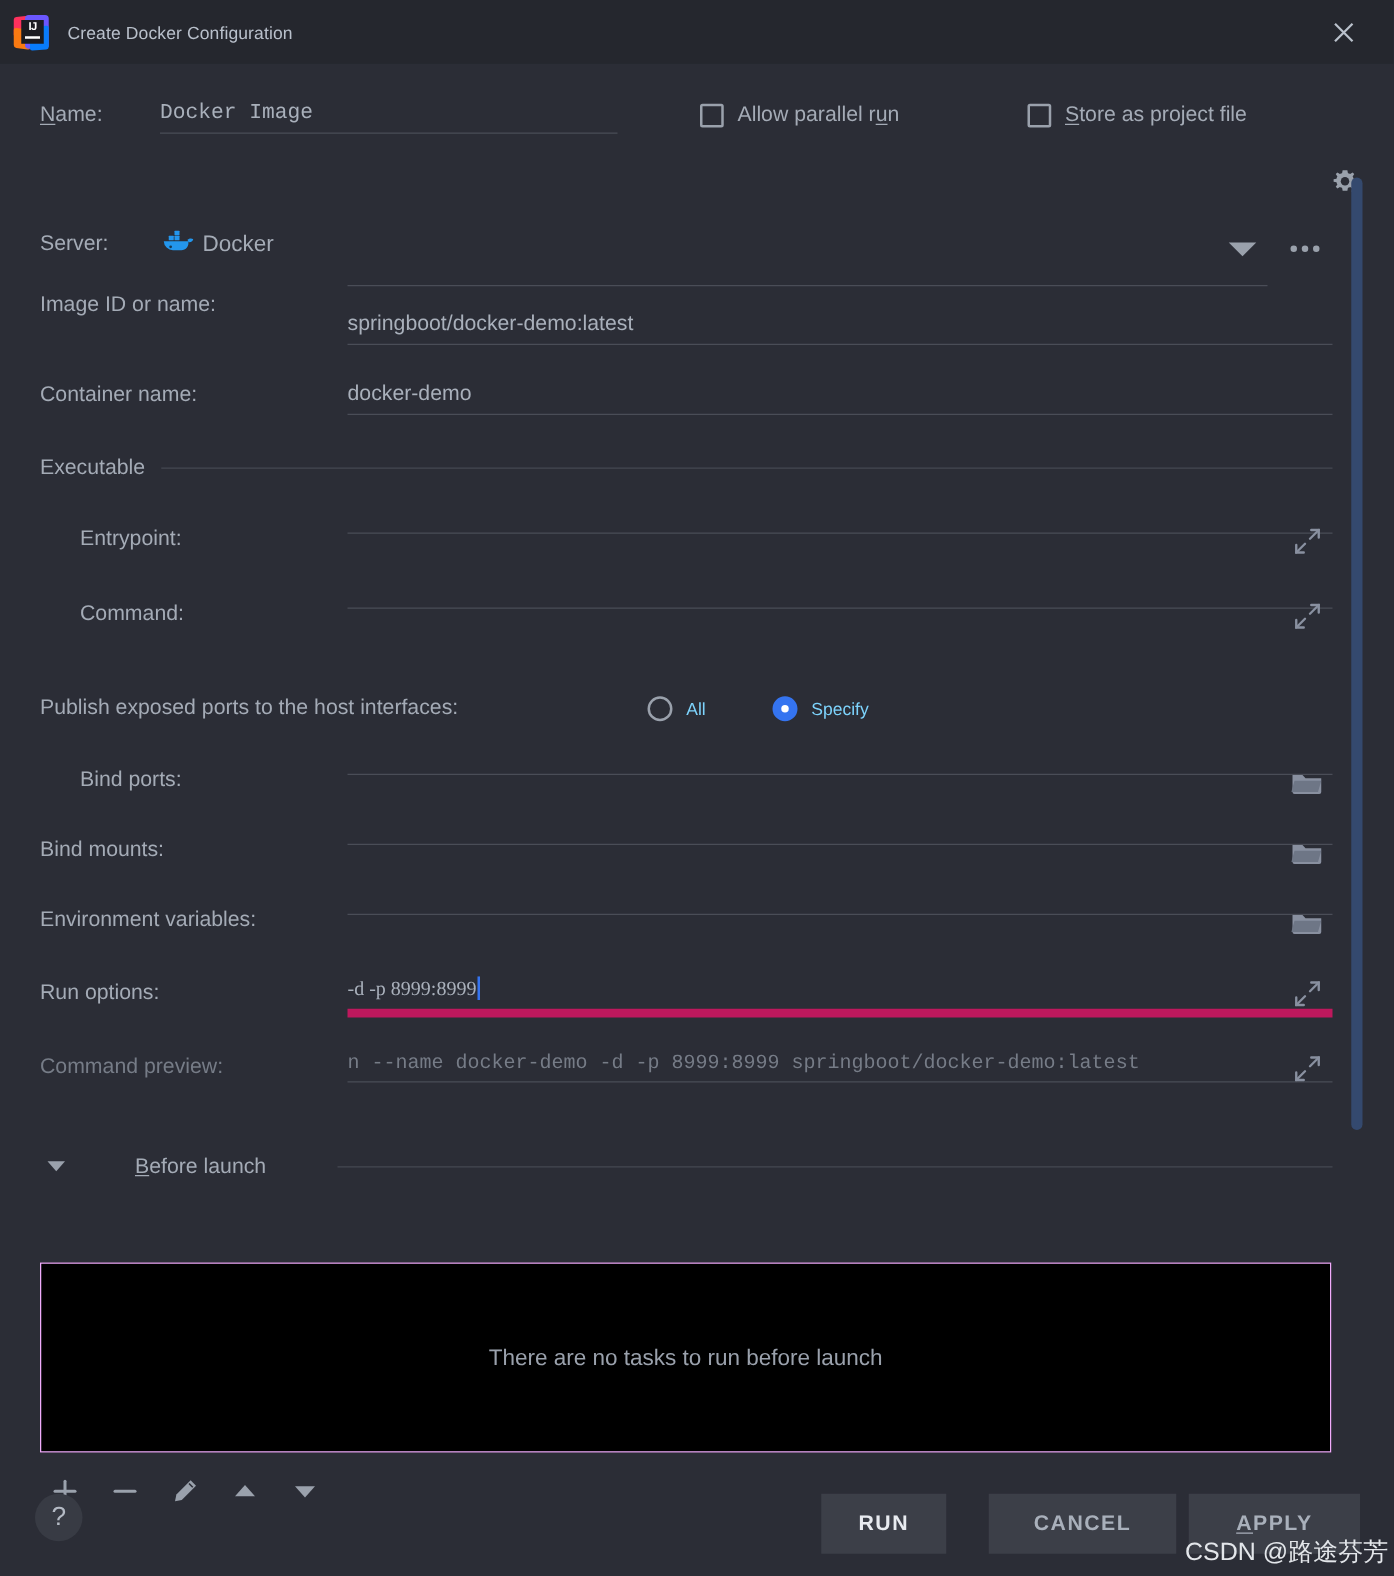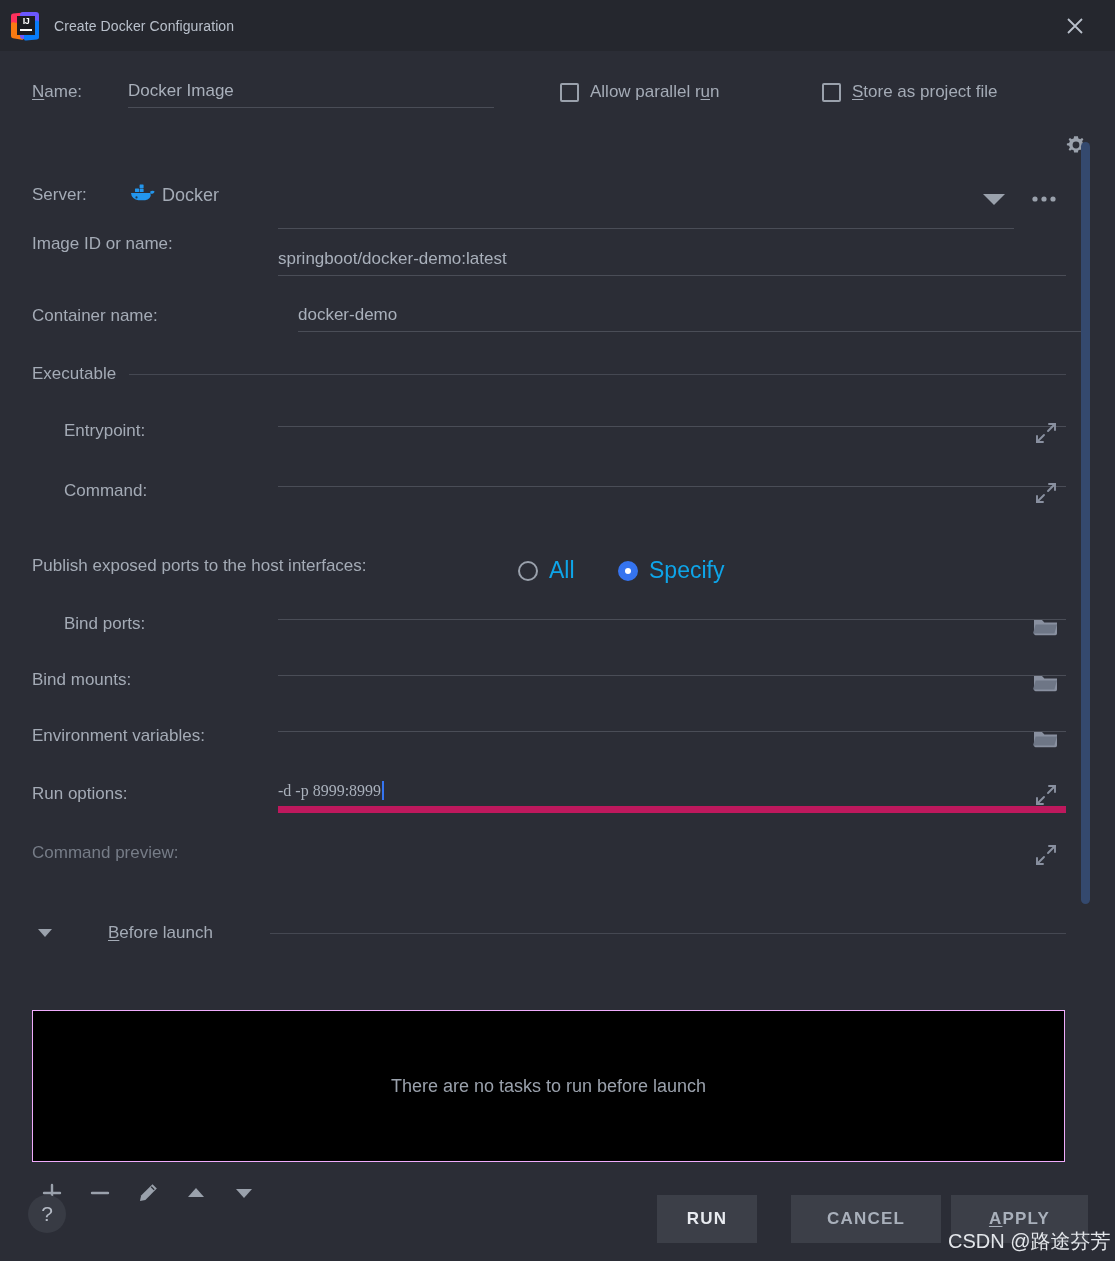--- a/index.html
+++ b/index.html
@@ -176,22 +176,22 @@
   .rb-circle.on::after {
     content: "";
     position: absolute;
     left: 5px; top: 5px;
     width: 6px; height: 6px;
     border-radius: 50%;
     background: #ffffff;
   }
   .rb-label {
     margin-left: 11px;
-    font-size: 23px;
-    color: #0ea5e9;
+    font-size: 14px;
+    color: #7dd3fc;
     white-space: nowrap;
   }
 
   
   .sec {
     position: absolute;
     display: flex;
     align-items: center;
     width: 100%;
   }
@@ -339,21 +339,21 @@
     <div class="close-btn">
       <svg width="32" height="32" viewBox="0 0 32 32">
         <path d="M9 9 L23 23 M23 9 L9 23" stroke="#b9c0cb" stroke-width="1.8" fill="none"></path>
       </svg>
     </div>
   </div>
 
   <div class="dialog-body">
 
     <div class="row lbl" style="left:32px; top:31px;"><u>N</u>ame:</div>
-    <div class="fld" style="left:128px; top:30px; width:366px;">Docker Image</div>
+    <div class="fld" style="left:128px; top:30px; width:366px;font-family:Liberation Mono, monospace;">Docker Image</div>
 
     <div class="cb-wrap" style="left:560px; top:31px;">
       <div class="cb-box"></div>
       <div class="cb-label">Allow parallel r<u>u</u>n</div>
     </div>
     <div class="cb-wrap" style="left:822px; top:31px;">
       <div class="cb-box"></div>
       <div class="cb-label"><u>S</u>tore as project file</div>
     </div>
     <div class="icon-btn" style="left:1062px; top:80px; width:28px; height:28px;">
@@ -389,21 +389,21 @@
         <circle cx="5" cy="4" r="2.6" fill="#9aa1ac"></circle>
         <circle cx="14" cy="4" r="2.6" fill="#9aa1ac"></circle>
         <circle cx="23" cy="4" r="2.6" fill="#9aa1ac"></circle>
       </svg>
     </div>
 
     <div class="row lbl" style="left:32px; top:183px;">Image ID or name:</div>
     <div class="fld" style="left:278px; top:198px; width:788px;">springboot/docker-demo:latest</div>
 
     <div class="row lbl" style="left:32px; top:255px;">Container name:</div>
-    <div class="fld" style="left:278px; top:254px; width:788px;margin-left:20px;">docker-demo</div>
+    <div class="fld" style="left:278px; top:254px; width:788px;">docker-demo</div>
 
     <div class="sec" style="left:32px; top:313px; width:1034px;">
       <div class="sec-title">Executable</div>
       <div class="sec-line"></div>
     </div>
 
     <div class="row lbl" style="left:64px; top:370px;">Entrypoint:</div>
     <div class="fld" style="left:278px; top:369px; width:788px;"></div>
     <div class="icon-btn" style="left:1032px; top:368px; width:28px; height:28px;">
       <svg width="24" height="24" viewBox="0 0 24 24">
@@ -473,20 +473,21 @@
         <g stroke="#8990a0" stroke-width="1.9" fill="none" stroke-linecap="round">
           <path d="M14 10 L21 3"></path>
             <path d="M15 3 H21 V9"></path>
           <path d="M10 14 L3 21"></path>
             <path d="M9 21 H3 V15"></path>
         </g>
       </svg>
     </div>
 
     <div class="row lbl" style="left:32px; top:792px; color:#767c87;">Command preview:</div>
+    <div class="fld mono disabled" style="left:278px; top:790px; width:788px;">n --name docker-demo -d -p 8999:8999 springboot/docker-demo:latest</div>
     <div class="icon-btn" style="left:1032px; top:790px; width:28px; height:28px;">
       <svg width="24" height="24" viewBox="0 0 24 24">
         <g stroke="#8990a0" stroke-width="1.9" fill="none" stroke-linecap="round">
           <path d="M14 10 L21 3"></path>
             <path d="M15 3 H21 V9"></path>
           <path d="M10 14 L3 21"></path>
             <path d="M9 21 H3 V15"></path>
         </g>
       </svg>
     </div>

